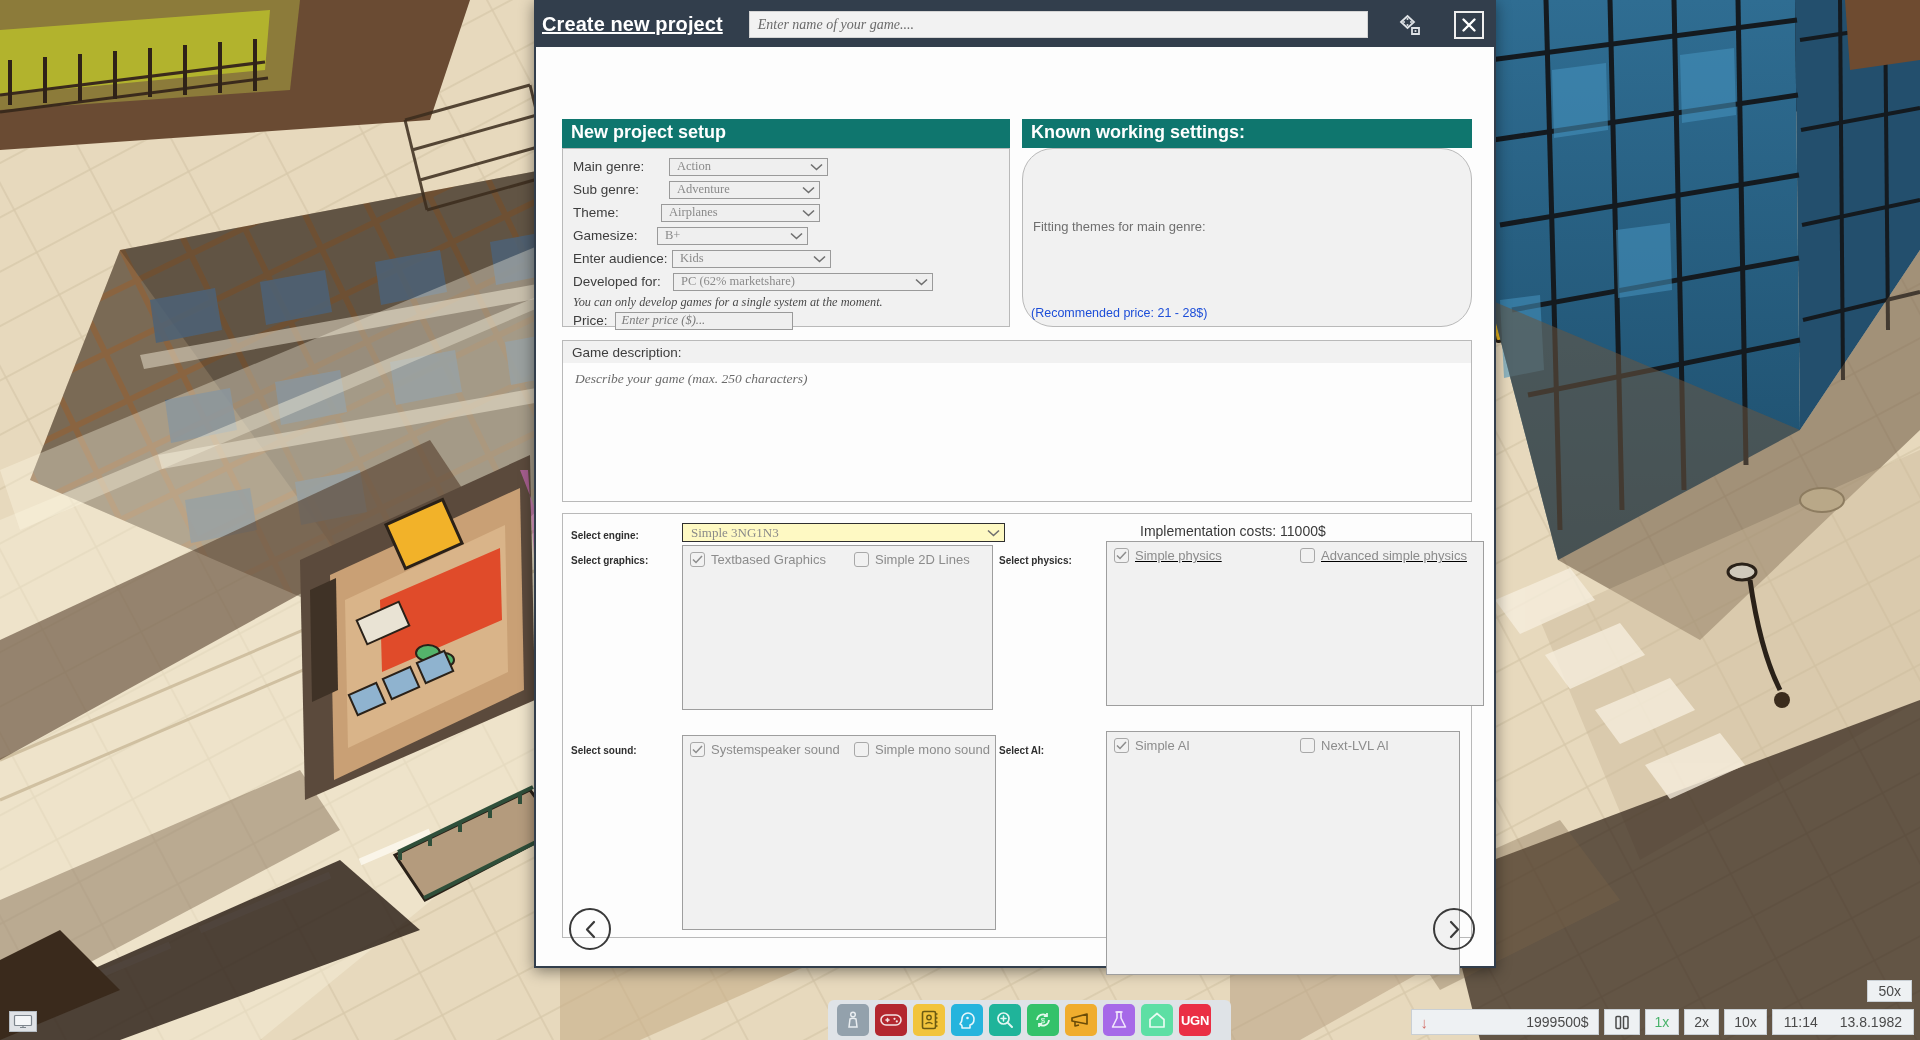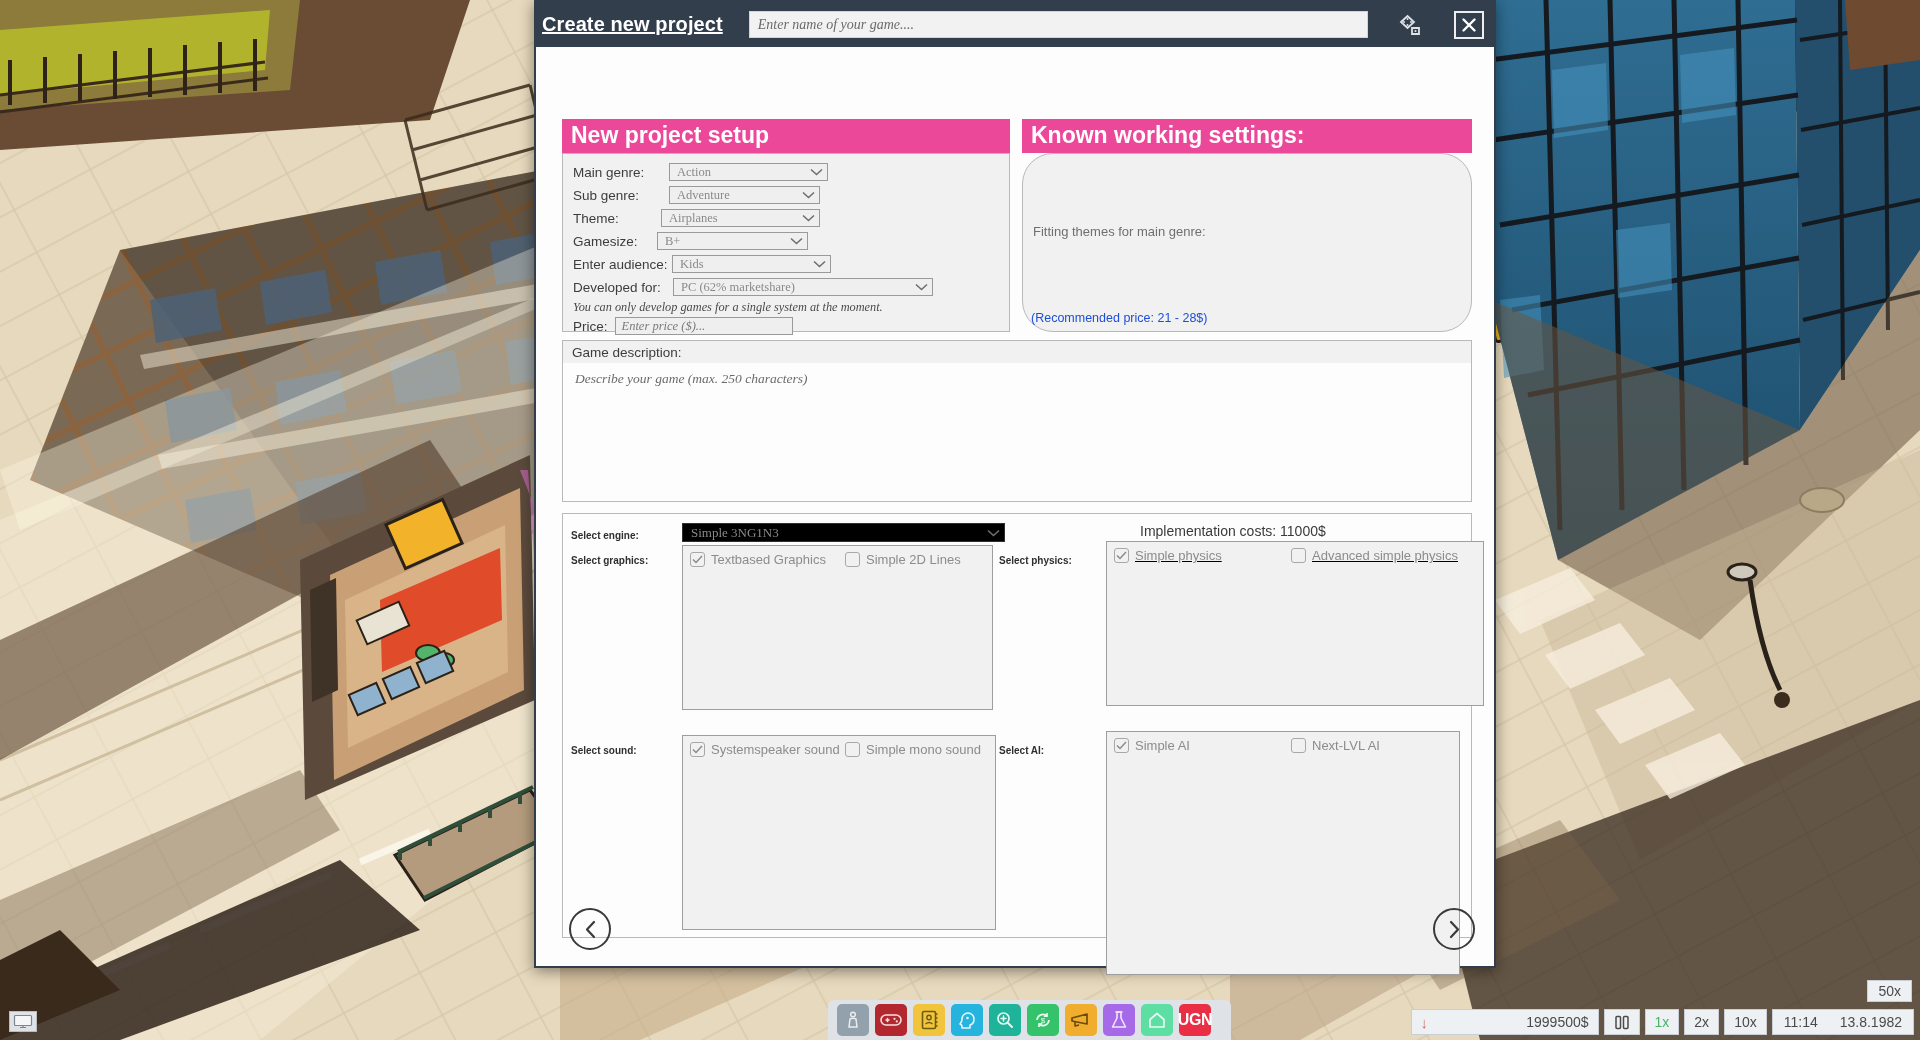--- a/index.html
+++ b/index.html
@@ -61,23 +61,23 @@
     border: 2px solid #eeeeee;
     display: flex; align-items: center; justify-content: center;
     cursor: pointer;
   }
   .close-btn svg { display:block; }
 
   .body-area { position: relative; width: 100%; height: 921px; padding: 0; }
 
   
   .panel-header {
-    background: #ec4899;
+    background: #0f766e;
     color: #fff;
-    font-size: 23px;
+    font-size: 18px;
     font-weight: bold;
     padding: 4px 9px 5px 9px;
     line-height: 1.1;
   }
   .panel-box {
     border: 1px solid #b9b9b9;
     background: #f1f1f1;
   }
 
   
@@ -150,33 +150,33 @@
   
   #engine-panel {
     position: absolute; left: 26px; top: 466px;
     width: 910px; height: 425px;
     border: 1px solid #b9b9b9; background: #fdfdfd;
   }
   .eng-row { position: absolute; }
   .eng-label { font-size: 10px; color: #2f2f2f; font-weight: bold; }
   .eng-select {
     height: 19px; width: 323px;
-    border: 1.6px solid #2f2f2f; background: #000000;
+    border: 1.6px solid #2f2f2f; background: #fef9c3;
     display:flex; align-items:center; justify-content:space-between;
     padding: 0 4px 0 8px;
     font-size: 13px; color: #8a8a8a; cursor: pointer;
     font-family: "Liberation Serif", serif;
   }
   .impl-cost { font-size: 14px; color: #3a3a3a; }
 
   .cbpanel {
     border: 1px solid #9e9e9e; background: #f1f1f1;
     position: absolute;
   }
-  .cbrow { display: flex; align-items: flex-end; padding: 6px 0 0 7px; gap: 0; }
+  .cbrow { display: flex; align-items: flex-end; padding: 6px 0 0 7px; gap: 9px; }
   .cbitem { display: flex; align-items: center; gap: 6px; }
   .cbbox {
     width: 15px; height: 15px; flex: none;
     border: 1.4px solid #a8a8a8; border-radius: 3px;
     background: #f1f1f1;
     display:flex; align-items:center; justify-content:center;
     cursor: pointer;
   }
   .cblabel { font-size: 13px; color: #8c8c8c; white-space: nowrap; }
 
@@ -199,21 +199,21 @@
     border-radius: 6px 6px 0 0;
     display: flex; align-items: center; gap: 6px;
     padding: 0 9px;
     z-index: 30;
   }
   .tbicon {
     width: 32px; height: 32px; border-radius: 5px;
     display:flex; align-items:center; justify-content:center;
     cursor: pointer; flex: none;
   }
-  .ugn-text { color:#fff; font-weight:bold; font-size:16px; letter-spacing:-.3px; }
+  .ugn-text { color:#fff; font-weight:bold; font-size:13px; letter-spacing:-.3px; }
 
   
   #statusbar {
     position: absolute; right: 6px; bottom: 5px;
     display: flex; align-items: center; gap: 5px;
     z-index: 30;
   }
   .sb-chip {
     background: #eef1f3;
     border: 1px solid #c9cfd4;

